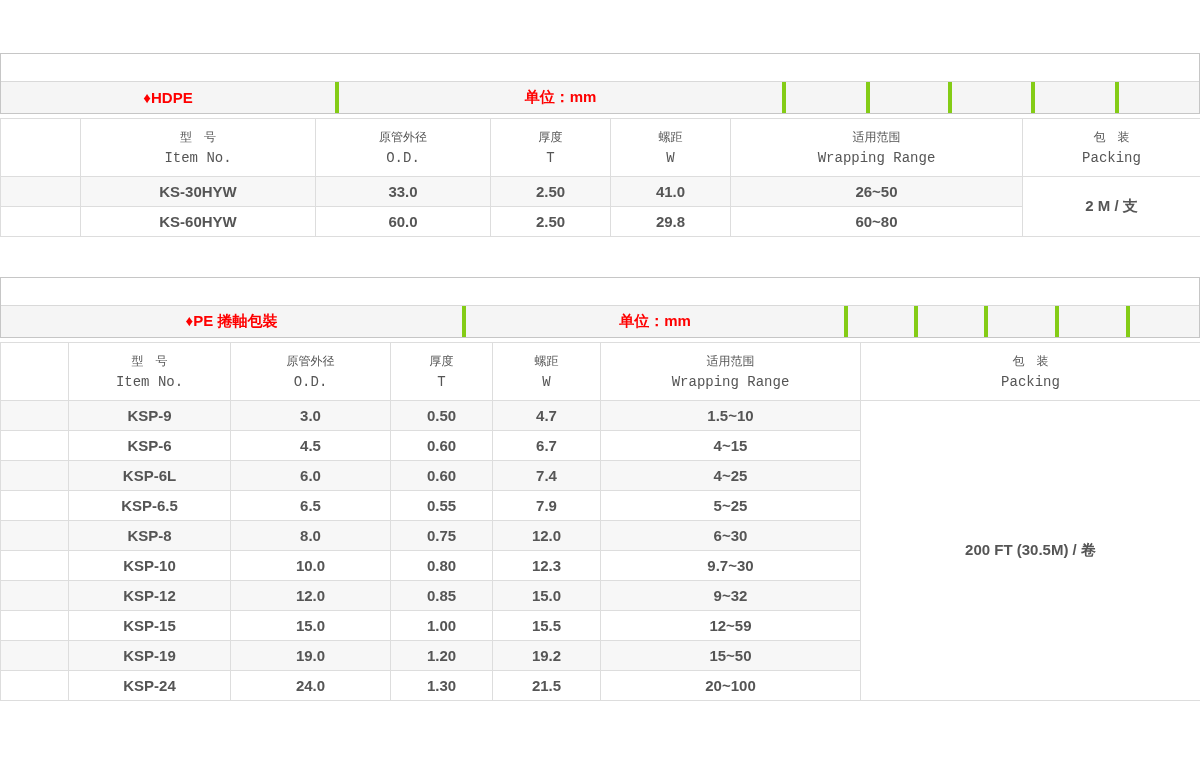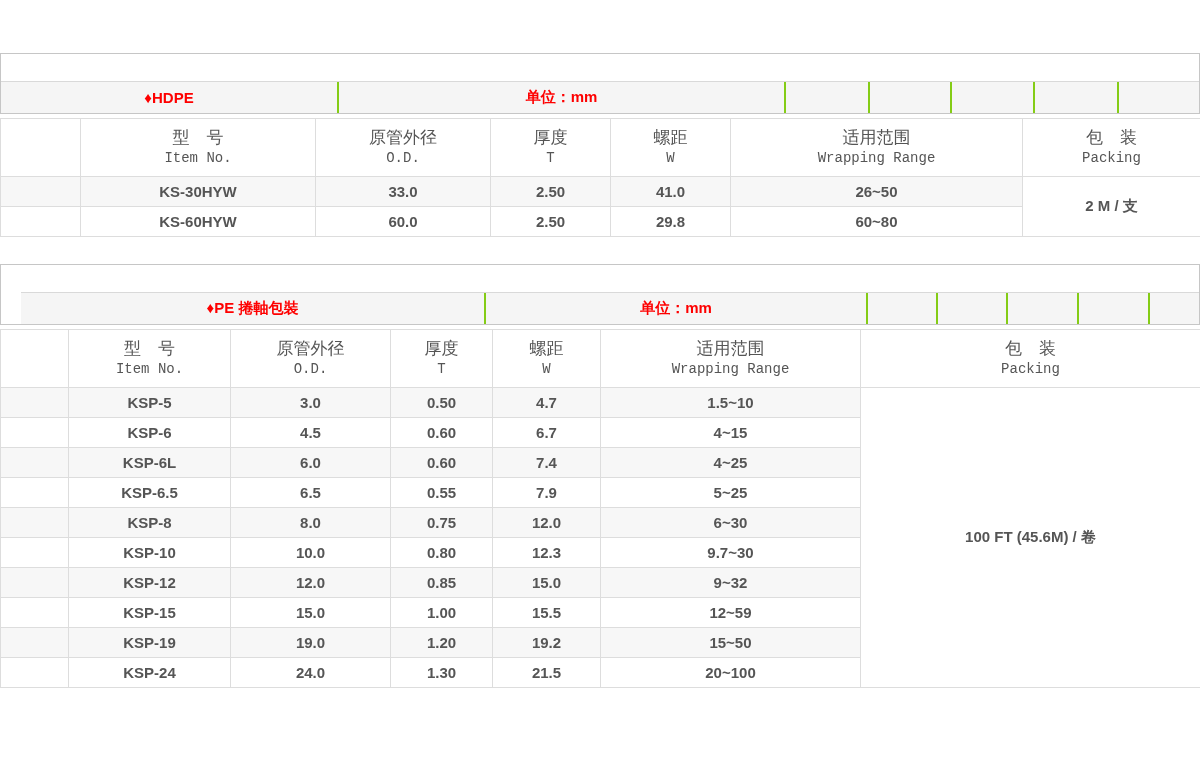--- a/index.html
+++ b/index.html
@@ -9,46 +9,46 @@
     font-family: "Liberation Sans", "DejaVu Sans", sans-serif;
     color: var(--text, #555);
   }
   .page { width: 1200px; }
 
   
   .band { border: 1px solid #c6c6c6; }
   .band-empty { height: 28px; background: #fff; border-bottom: 1px solid #d9d9d9; }
   .band-row { display: flex; height: 31px; background: var(--band-bg, #f5f5f5); }
   .band-cell {
-    border-right: 2px solid #84cc16;
+    border-right: 4px solid #84cc16;
     display: flex; align-items: center; justify-content: center;
     height: 100%;
   }
   .band-cell:last-child { border-right: none; }
   .band-title, .band-unit {
     color: var(--accent-red, #f00); font-weight: bold; font-size: 15px;
     white-space: pre;
   }
 
   #band-hdpe { margin-top: 53px; }
-  #band-pe   { margin-top: 27px; padding-left: 20px; }
+  #band-pe   { margin-top: 40px; }
 
   
   table.spec-table {
     border-collapse: collapse; table-layout: fixed;
     width: 1200px; margin-top: 4px;
     border: 1px solid #c2c2c2;
   }
   table.spec-table td {
     border: 1px solid #ddd;
     text-align: center; vertical-align: middle;
     padding: 0; overflow: hidden;
   }
   tr.hdr td { padding: 8px 0 7px; background: #fff; }
-  .hdr-cn { font-size: 17px; line-height: 21px; color: var(--text, #555); white-space: pre; }
+  .hdr-cn { font-size: 12px; line-height: 21px; color: var(--text, #555); white-space: pre; }
   .hdr-en { font-size: 14px; line-height: 21px; color: var(--text, #555); font-family: Liberation Mono, monospace; }
   tr.datarow td { height: 30px; font-size: 15px; font-weight: bold; color: var(--text, #555); background: #fff; }
   tr.datarow.gray td { background: var(--zebra, #f7f7f7); }
   tr.datarow td.pack { background: #fff; font-weight: bold; margin-top: 25px; }
 </style>
 </head>
 <body>
 
 <div class="page">
 
@@ -178,26 +178,26 @@
           <div class="hdr-en">Wrapping Range</div>
         </td>
         <td>
           <div class="hdr-cn">包　装</div>
           <div class="hdr-en">Packing</div>
         </td>
       </tr>
 
       <tr class="datarow gray">
         <td></td>
-        <td>KSP-5</td>
+        <td>KSP-9</td>
         <td>3.0</td>
         <td>0.50</td>
         <td>4.7</td>
         <td>1.5~10</td>
-        <td class="pack" rowspan="10">100 FT (45.6M) / 卷</td>
+        <td class="pack" rowspan="10">200 FT (30.5M) / 卷</td>
       </tr>
       <tr class="datarow">
         <td></td>
         <td>KSP-6</td>
         <td>4.5</td>
         <td>0.60</td>
         <td>6.7</td>
         <td>4~15</td>
       </tr>
       <tr class="datarow gray">

